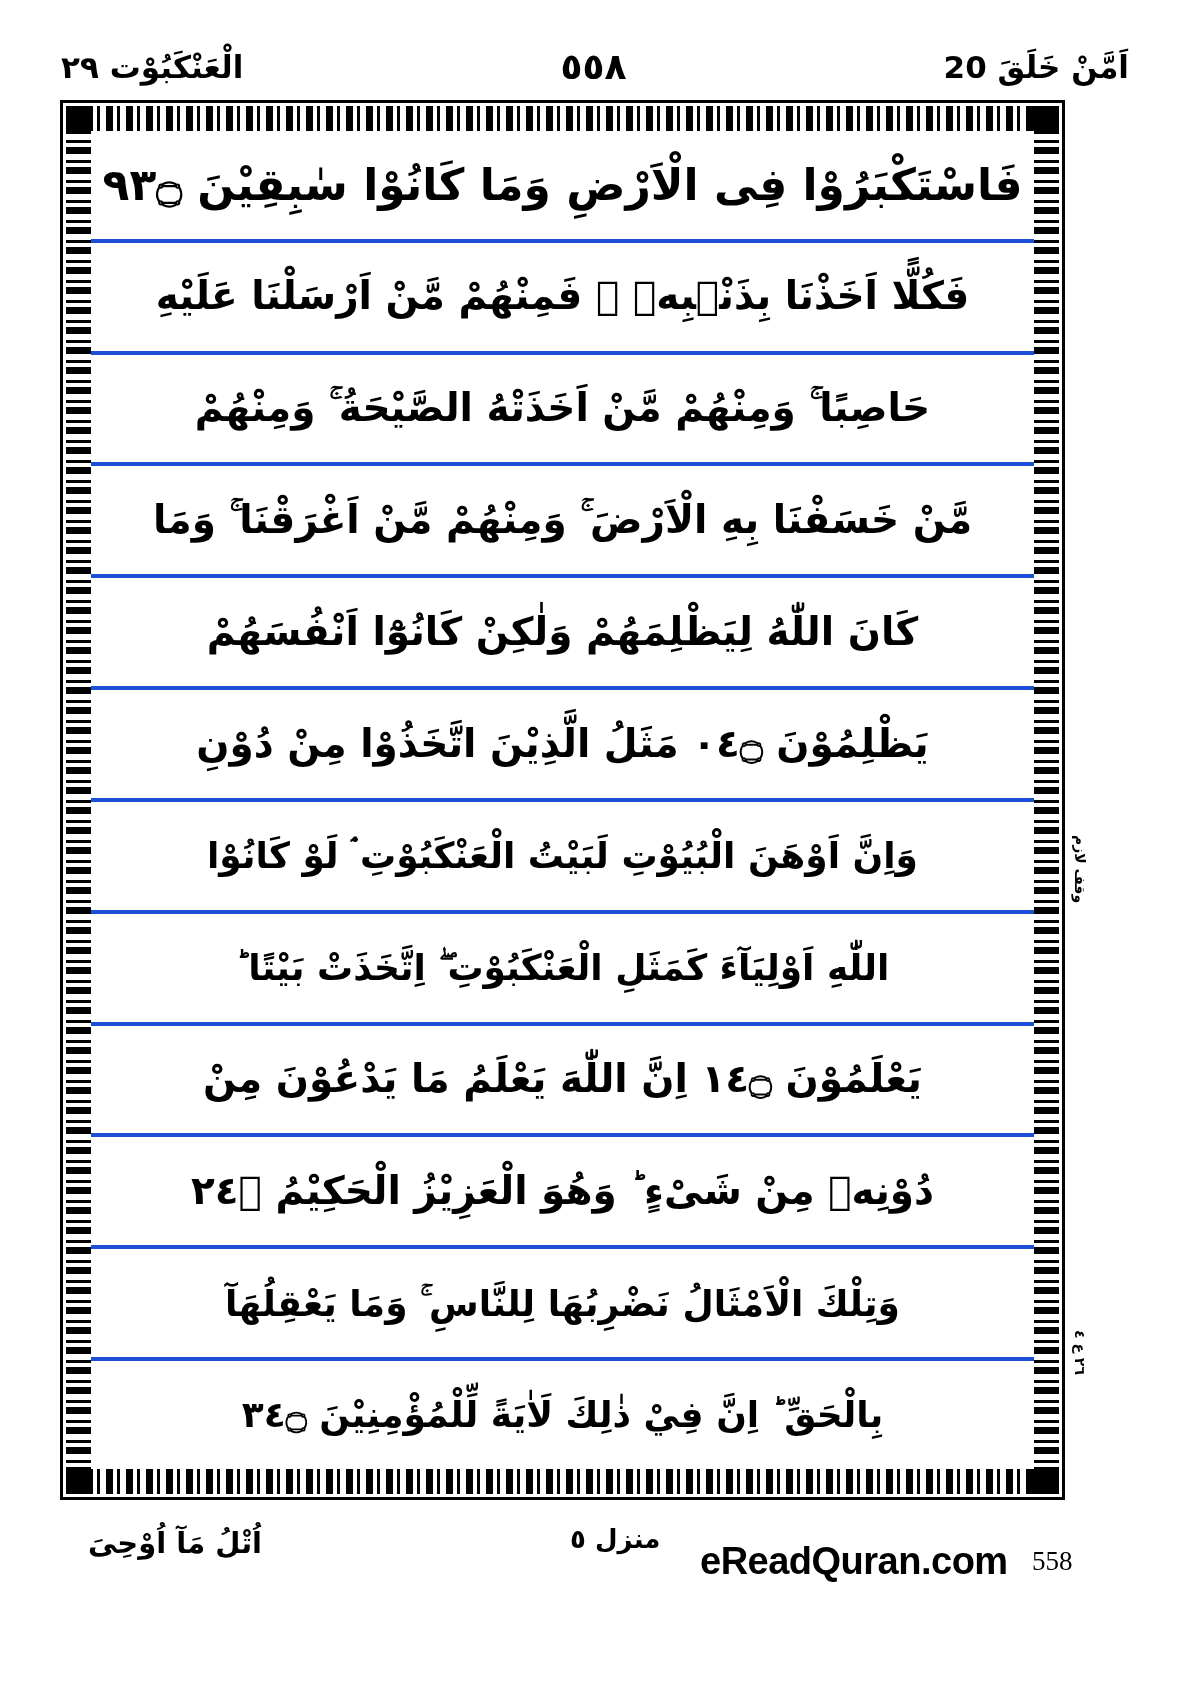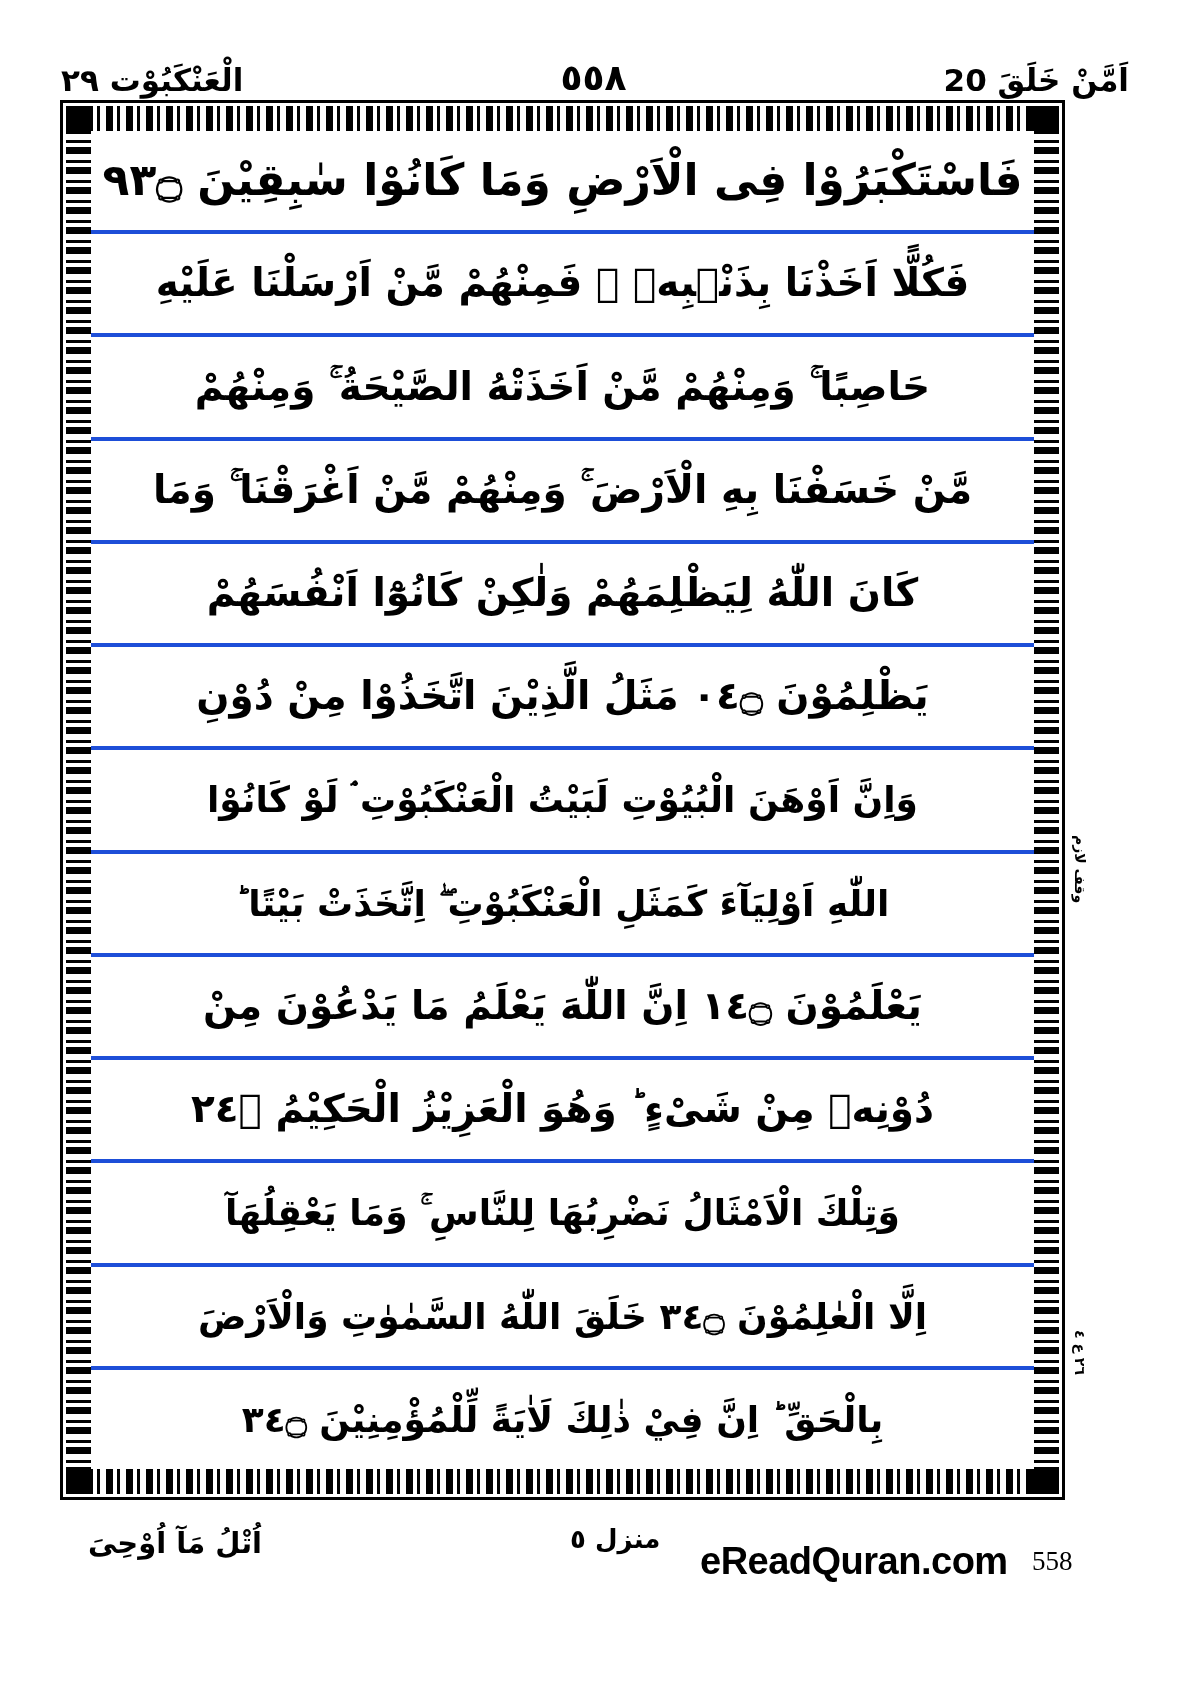--- a/index.html
+++ b/index.html
@@ -17,21 +17,21 @@
   }
 
   
   .page-header {
     position: absolute;
     top: 38px;
     left: 55px;
     right: 55px;
     height: 58px;
     display: flex;
-    align-items: flex-end;
+    align-items: center;
     justify-content: space-between;
   }
   .hdr-surah, .hdr-juz {
     font-size: 31px;
     line-height: 1;
     direction: rtl;
     white-space: nowrap;
     font-weight: 700;
     letter-spacing: -0.5px;
   }
@@ -253,23 +253,20 @@
   </div>
 
   <div class="q-line dense">
     <div class="q-text">دُوْنِهٖ مِنْ شَىْءٍ ؕ وَهُوَ الْعَزِيْزُ الْحَكِيْمُ ۝٤٢</div>
   </div>
 
   <div class="q-line denser">
     <div class="q-text">وَتِلْكَ الْاَمْثَالُ نَضْرِبُهَا لِلنَّاسِ ۚ وَمَا يَعْقِلُهَآ</div>
   </div>
 
-  <div class="q-line denser">
-    <div class="q-text">اِلَّا الْعٰلِمُوْنَ ۝٤٣ خَلَقَ اللّٰهُ السَّمٰوٰتِ وَالْاَرْضَ</div>
-  </div>
 
   <div class="q-line denser">
     <div class="q-text">بِالْحَقِّ ؕ اِنَّ فِيْ ذٰلِكَ لَاٰيَةً لِّلْمُؤْمِنِيْنَ ۝٤٣</div>
   </div>
 
 </div>
 
 <div class="margin-note note-a">وقف لازم</div>
 <div class="margin-note note-b">٢٦ ع ٤</div>
 

